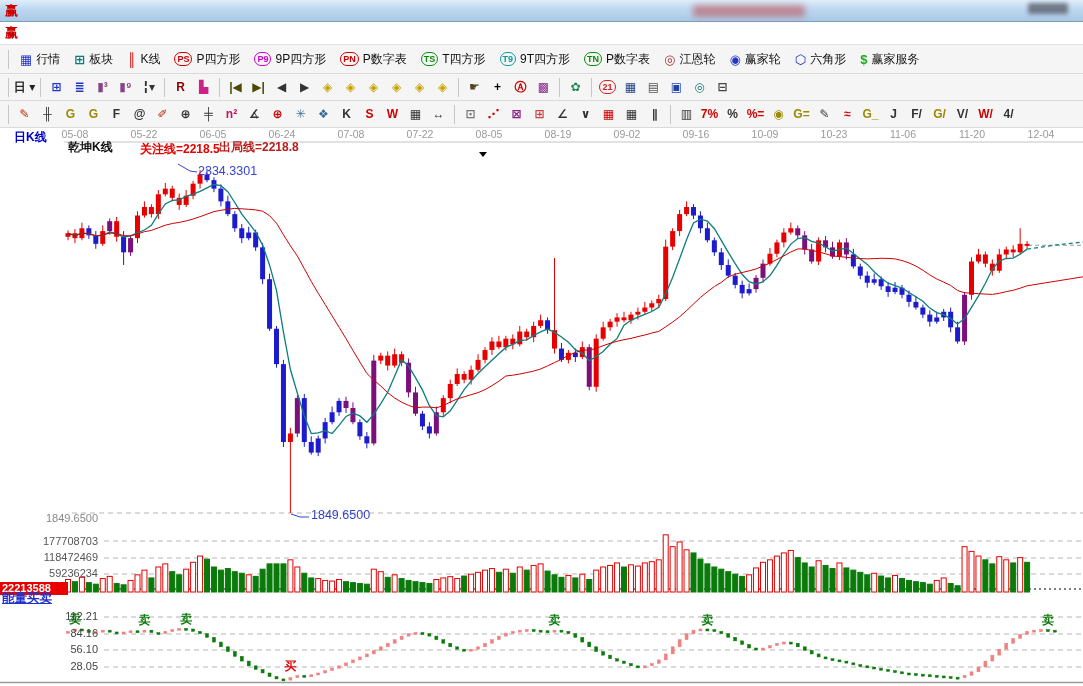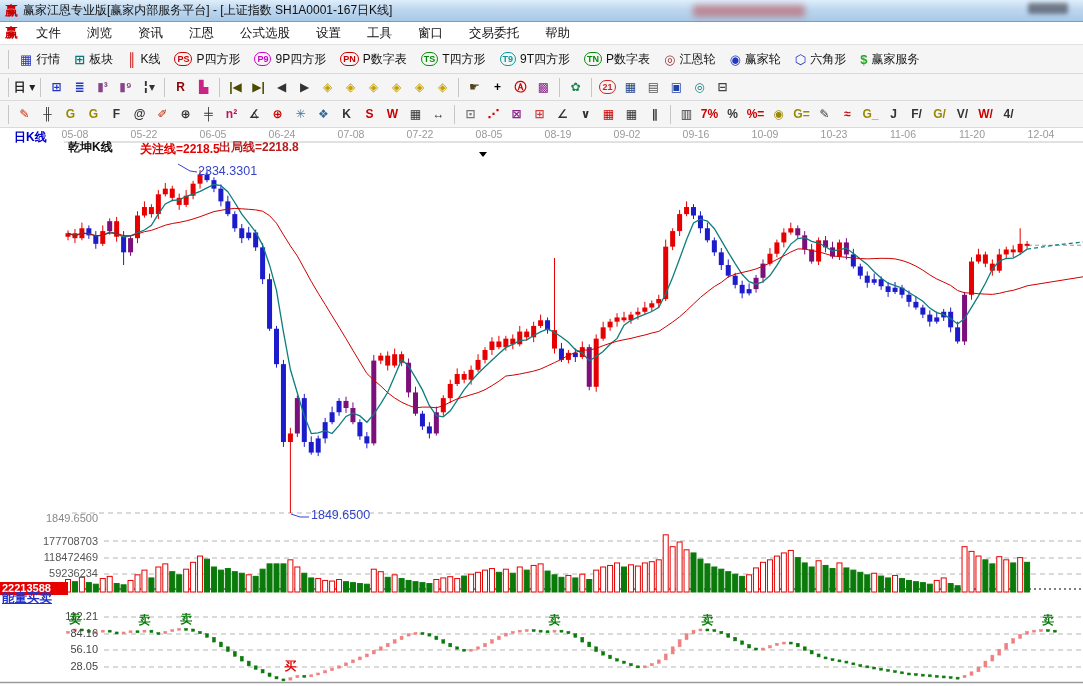--- a/index.html
+++ b/index.html
@@ -29,39 +29,26 @@
   .lbl{position:absolute;font-size:12px;white-space:nowrap;line-height:1.1}
   .axis-lbl{position:absolute;font-size:11px;white-space:nowrap;text-align:right;width:70px;left:28px}
   .volbox{position:absolute;left:0;top:454px;width:68px;height:13px;background:#e80000;
     color:#fff;font-size:11px;font-weight:bold;padding-left:2px;line-height:13px;box-sizing:border-box}
 </style>
 </head>
 <body>
 
 <div class="titlebar">
   <span class="logo">赢</span>
-  <span>赢家江恩专业版[赢家内部服务平台] - [上证指数  SH1A0001-167日K线]</span>
   <div class="redact" style="left:693px;top:5px;width:112px;height:12px;background:rgba(190,60,60,.5);filter:blur(3px)"></div>
   <div class="redact" style="left:1028px;top:3px;width:40px;height:11px;background:rgba(55,55,65,.6);filter:blur(2px)"></div>
 </div>
 
 <div class="menubar">
   <span class="logo">赢</span>
-  <span id="menu-items" style="display:flex">
-      <span class="menu-item">文件</span>
-      <span class="menu-item">浏览</span>
-      <span class="menu-item">资讯</span>
-      <span class="menu-item">江恩</span>
-      <span class="menu-item">公式选股</span>
-      <span class="menu-item">设置</span>
-      <span class="menu-item">工具</span>
-      <span class="menu-item">窗口</span>
-      <span class="menu-item">交易委托</span>
-      <span class="menu-item">帮助</span>
-    </span>
 </div>
 
 <div class="tb" id="toolbar1">
     <span class="vsep"></span>
     <span class="tb1-item">
       <span class="tb1-icon" style="color: rgb(34, 54, 200);">▦</span>
       <span>行情</span>
     </span>
     <span class="tb1-item">
       <span class="tb1-icon" style="color: rgb(10, 122, 122);">⊞</span>

